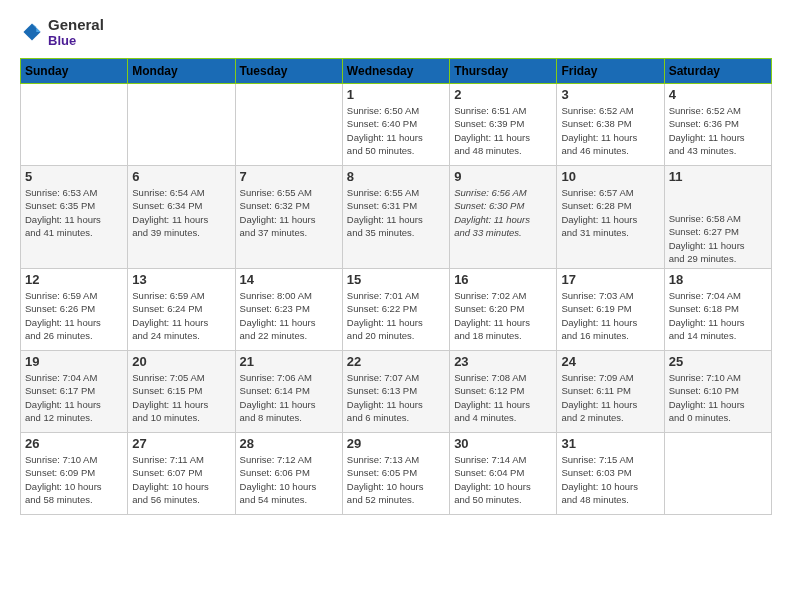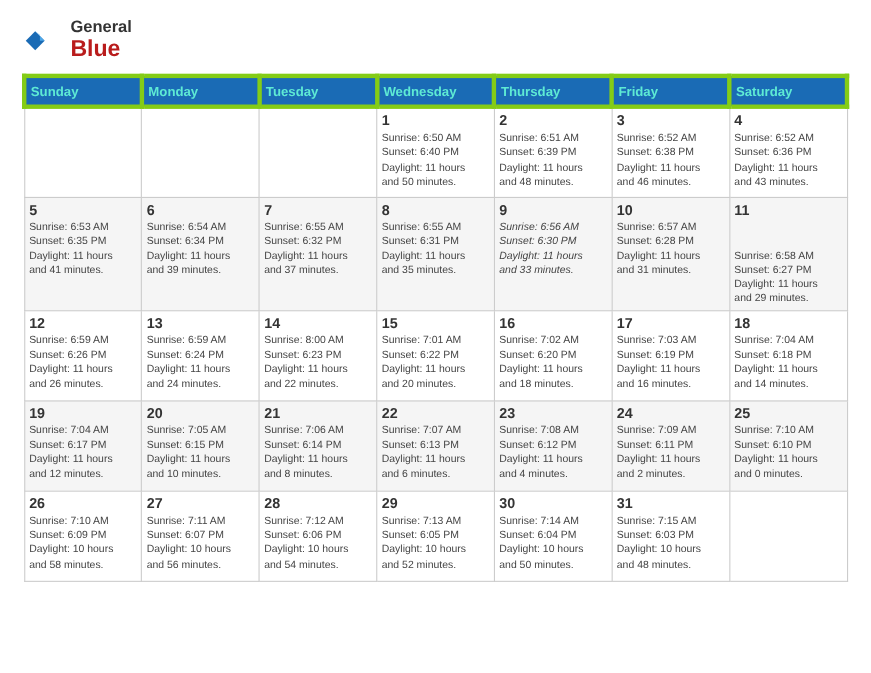--- a/index.html
+++ b/index.html
@@ -16,21 +16,21 @@
     }
     .header {
       display: flex;
       align-items: flex-start;
       justify-content: space-between;
       margin-bottom: 10px;
     }
     .logo {
       display: flex;
       align-items: center;
-      gap: 20px;
+      gap: 4px;
     }
     .logo-icon {
       width: 24px;
       height: 24px;
     }
     .title-block {
       text-align: right;
     }
     .month-title {
       font-size: 32px;
@@ -42,26 +42,26 @@
       font-size: 15px;
       color: #555;
     }
     .calendar {
       width: 100%;
       border-collapse: collapse;
       table-layout: fixed;
     }
     .calendar thead th {
       background-color: #1a6bb5;
-      color: #5eead4;
+      color: #000000;
       font-size: 12px;
       font-weight: bold;
       padding: 5px 4px;
       text-align: left;
-      border: 4px solid #84cc16;
+      border: 1px solid #84cc16;
     }
     .calendar tbody td {
       border: 1px solid #ccc;
       vertical-align: top;
       padding: 3px 4px;
       height: 82px;
       font-size: 10px;
       color: #333;
       background: #fff;
     }
@@ -88,21 +88,21 @@
 
 <div class="container">
   <div class="header">
     <div class="logo">
       <svg class="logo-icon" viewBox="0 0 28 28">
         <polygon points="14,4 24,14 14,24 4,14" fill="#1a6bb5"></polygon>
         <polygon points="14,4 24,14 19,14 19,8" fill="#4da6e8"></polygon>
       </svg>
       <div>
         <div style="font-size:15px;font-weight:bold;color:#333;">General</div>
-        <div style="font-size:21px;font-weight:bold;color:#b91c1c;">Blue</div>
+        <div style="font-size:13px;font-weight:bold;color:#4c1d95;">Blue</div>
       </div>
     </div>
     <div class="title-block">
       <div class="month-title"></div>
       <div class="location"></div>
     </div>
   </div>
 
   <table class="calendar">
     <thead>

